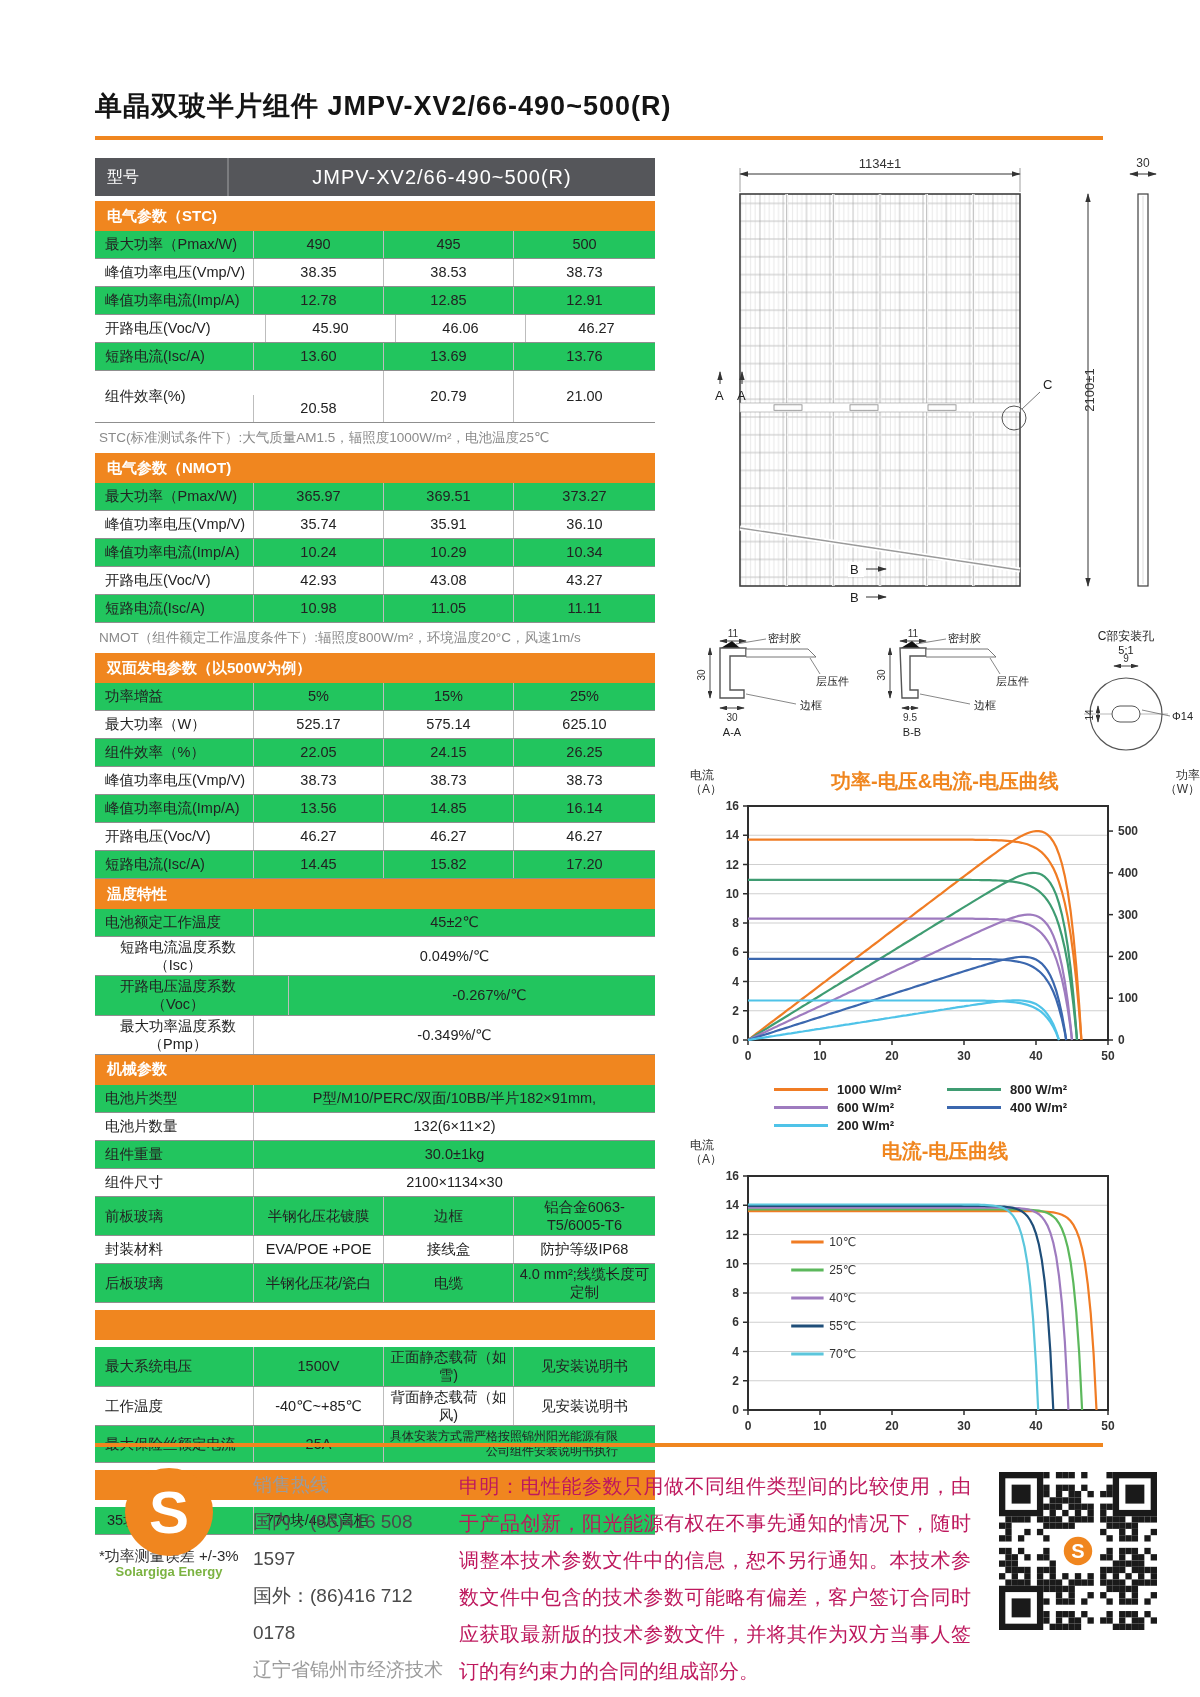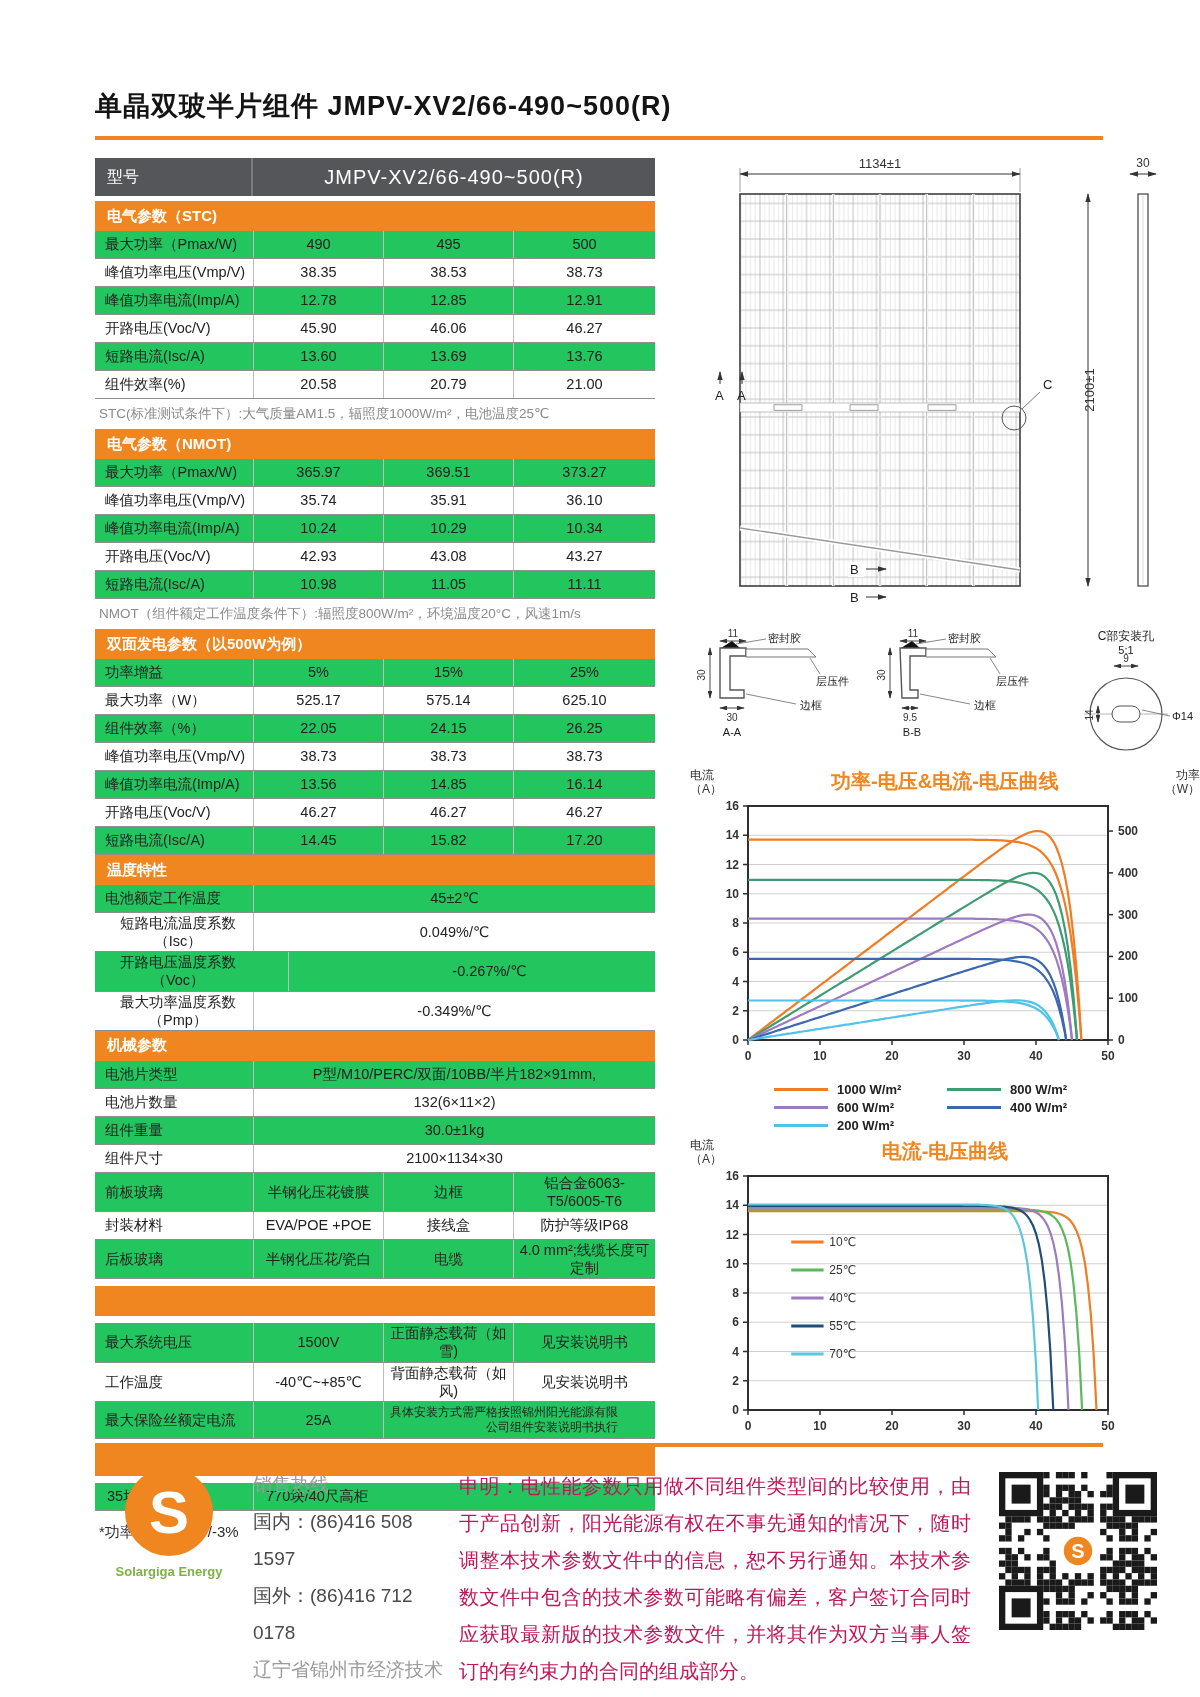--- a/index.html
+++ b/index.html
@@ -3,21 +3,21 @@
 <meta charset="utf-8">
 <style>
   *{box-sizing:border-box;margin:0;padding:0}
   body{width:1200px;height:1697px;position:relative;background:#fff;
        font-family:"Liberation Sans","DejaVu Sans",sans-serif;color:#333;overflow:hidden}
   .abs{position:absolute}
   #page-title{left:95px;top:88px;width:1010px;font-size:27px;font-weight:bold;color:#141414;letter-spacing:1px}
   #title-rule{left:95px;top:136px;width:1008px;height:4px;background:#F0861F}
   #left-col{left:95px;top:158px;width:560px}
   .model-row{display:flex;height:38px;background:#55565A;color:#fff;margin-bottom:5px}
-  .model-label{width:156px;display:flex;align-items:center;padding-left:12px;font-size:16px}
+  .model-label{width:132px;display:flex;align-items:center;padding-left:12px;font-size:16px}
   .model-value{flex:1;display:flex;align-items:center;justify-content:center;font-size:20px;border-left:2px solid #7b7c7f;letter-spacing:1px}
   .band{height:30px;background:#F0861F;color:#fff;font-size:15px;font-weight:bold;display:flex;align-items:center;padding-left:12px}
   .band.blank{margin-top:7px;margin-bottom:7px}
   .trow{display:flex;border-bottom:1px solid #8f8f8f}
   .tcell{display:flex;align-items:center;justify-content:center;font-size:14.5px;color:#222;min-height:27px;
          border-left:1px solid #bdbdbd;text-align:center;line-height:1.25;padding:1px 2px}
   .tcell:first-child{justify-content:flex-start;padding-left:10px;border-left:none}
   .trow.even{background:#22c55e}
   .trow.odd{background:#fff}
   .tcell.small{font-size:12px;justify-content:flex-start;text-align:right;padding:3px 6px;white-space:pre-line}
@@ -73,33 +73,33 @@
         <div class="tcell" style="flex: 0 0 142px; width: 142px;">38.73</div>
       </div>
       <div class="trow even">
         <div class="tcell" style="flex: 0 0 158px; width: 158px;">峰值功率电流(Imp/A)</div>
         <div class="tcell" style="flex: 0 0 130px; width: 130px;">12.78</div>
         <div class="tcell" style="flex: 0 0 130px; width: 130px;">12.85</div>
         <div class="tcell" style="flex: 0 0 142px; width: 142px;">12.91</div>
       </div>
       <div class="trow odd">
         <div class="tcell" style="flex: 0 0 158px; width: 158px;">开路电压(Voc/V)</div>
-        <div class="tcell" style="flex: 0 0 130px; width: 130px;">45.90</div>
+        <div class="tcell" style="flex: 0 0 130px; width: 130px; margin-left: 12px;">45.90</div>
         <div class="tcell" style="flex: 0 0 130px; width: 130px;">46.06</div>
         <div class="tcell" style="flex: 0 0 142px; width: 142px;">46.27</div>
       </div>
       <div class="trow even">
         <div class="tcell" style="flex: 0 0 158px; width: 158px;">短路电流(Isc/A)</div>
         <div class="tcell" style="flex: 0 0 130px; width: 130px;">13.60</div>
         <div class="tcell" style="flex: 0 0 130px; width: 130px;">13.69</div>
         <div class="tcell" style="flex: 0 0 142px; width: 142px;">13.76</div>
       </div>
       <div class="trow odd">
         <div class="tcell" style="flex: 0 0 158px; width: 158px;">组件效率(%)</div>
-        <div class="tcell" style="flex: 0 0 130px; width: 130px;">20.58</div>
+        <div class="tcell" style="flex: 0 0 130px; width: 130px; margin-top: 24px;">20.58</div>
         <div class="tcell" style="flex: 0 0 130px; width: 130px;">20.79</div>
         <div class="tcell" style="flex: 0 0 142px; width: 142px;">21.00</div>
       </div>
     </div>
   <div class="note">STC(标准测试条件下）:大气质量AM1.5，辐照度1000W/m²，电池温度25℃</div>
 
   <div class="band">电气参数（NMOT)</div>
   <div class="tbl">
       <div class="trow even">
         <div class="tcell" style="flex: 0 0 158px; width: 158px;">最大功率（Pmax/W)</div>

